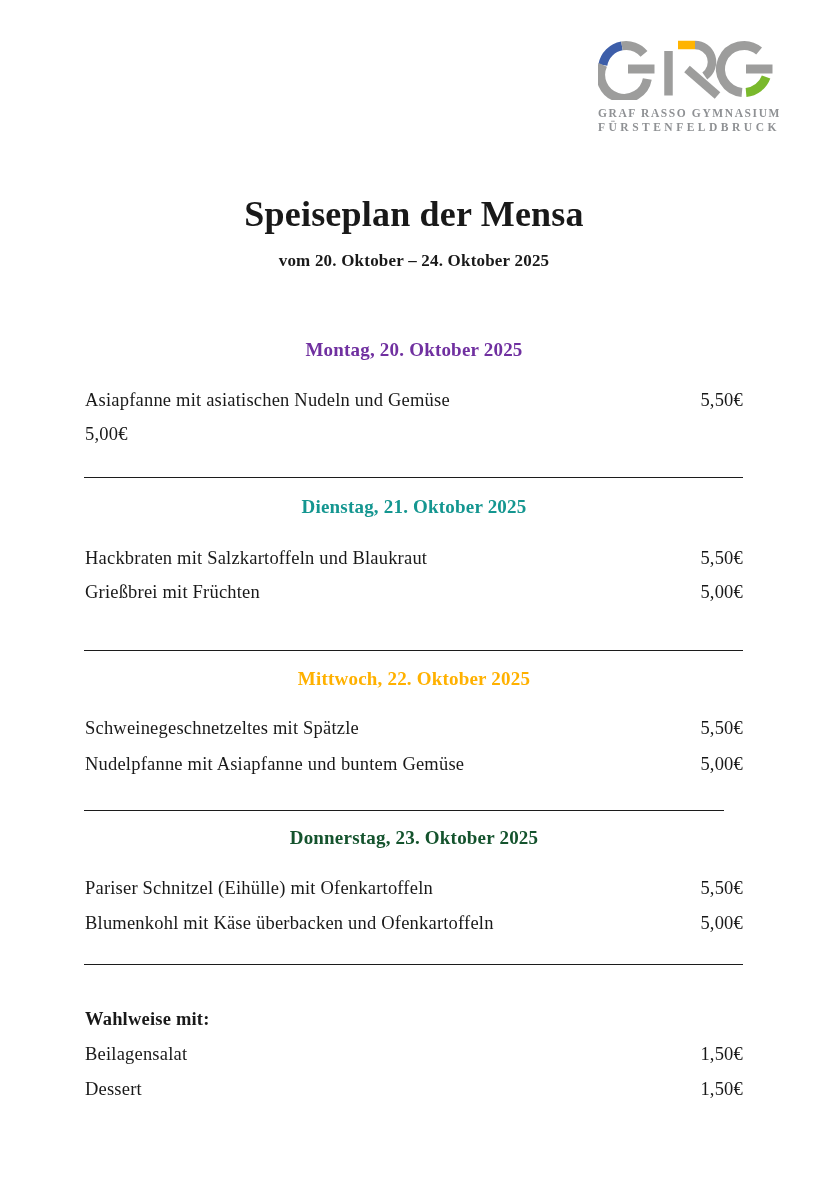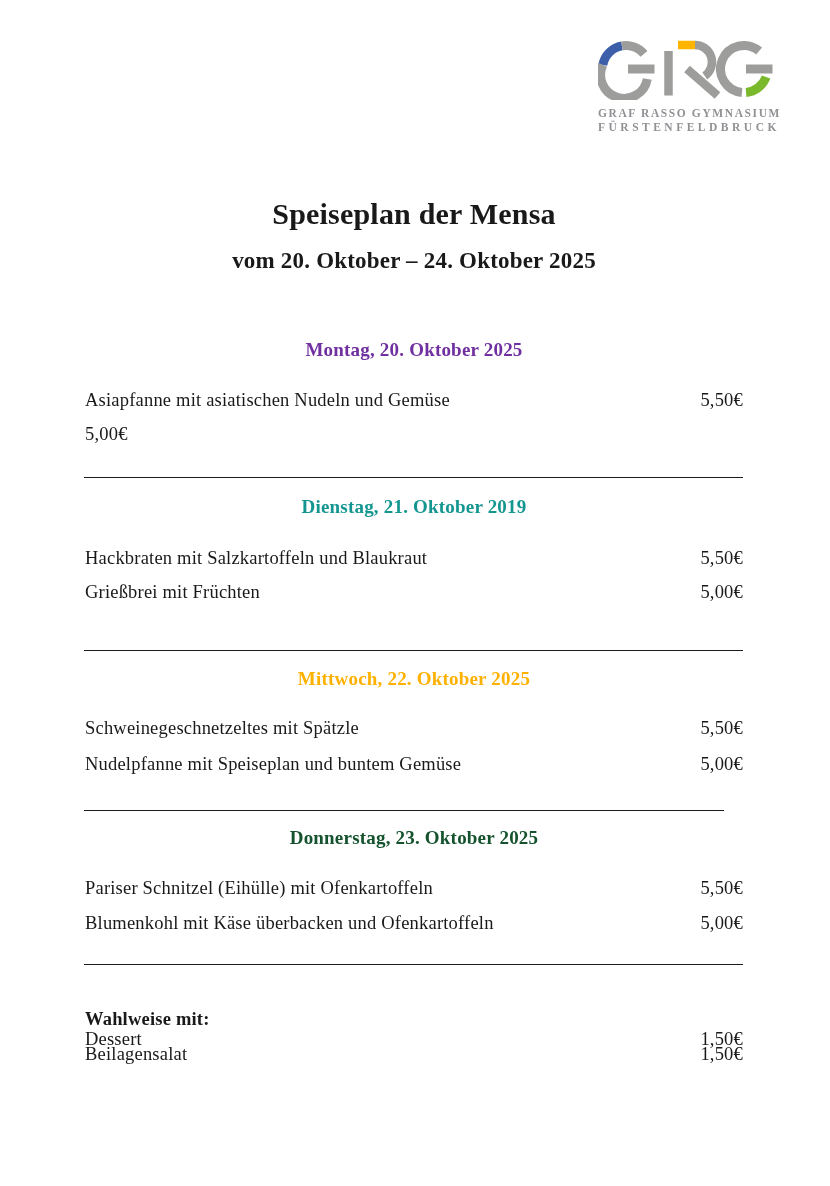--- a/index.html
+++ b/index.html
@@ -13,26 +13,26 @@
   }
   
   .logo{position:absolute;left:598px;top:38px;width:178px;}
   .logo svg{display:block;}
   .logo-sub{margin-top:6px;color:#8f9194;font-weight:700;line-height:14px;}
   .logo-sub .l1{font-size:11.5px;letter-spacing:1.6px;white-space:nowrap;}
   .logo-sub .l2{font-size:11.5px;letter-spacing:3.5px;white-space:nowrap;}
   
   .title{
     position:absolute;left:85px;top:197px;width:658px;
-    text-align:center;font-size:30px;font-weight:700;line-height:34px;
+    text-align:center;font-size:36px;font-weight:700;line-height:34px;
     letter-spacing:.2px;
   }
   .subtitle{
     position:absolute;left:85px;top:247px;width:658px;
-    text-align:center;font-size:23px;font-weight:700;line-height:28px;
+    text-align:center;font-size:17px;font-weight:700;line-height:28px;
     letter-spacing:.2px;
   }
   
   .day-heading{
     position:absolute;left:85px;width:658px;
     font-size:19px;font-weight:700;line-height:24px;letter-spacing:.2px;text-align:center;
   }
   .menu-row{
     position:absolute;left:85px;width:658px;
     display:flex;justify-content:space-between;align-items:flex-start;
@@ -47,21 +47,21 @@
   .divider.short{width:640px;}
   .options-heading{
     position:absolute;left:85px;width:658px;
     font-size:18.5px;font-weight:700;line-height:24px;letter-spacing:.2px;
   }
   
   #h-mon{top:338px;} #mon-r1{top:388px;} #mon-r2{top:422px;} #div1{top:477px;}
   #h-tue{top:495px;} #tue-r1{top:546px;} #tue-r2{top:580px;} #div2{top:650px;}
   #h-wed{top:667px;} #wed-r1{top:716px;} #wed-r2{top:752px;} #div3{top:810px;}
   #h-thu{top:826px;} #thu-r1{top:876px;} #thu-r2{top:911px;} #div4{top:964px;}
-  #h-opt{top:1007px;} #opt-r1{top:1042px;} #opt-r2{top:1027px;gap:43px;}
+  #h-opt{top:1007px;} #opt-r1{top:1042px;} #opt-r2{top:1077px;gap:43px;}
 </style>
 </head>
 <body>
 
 <div class="page">
 
   <div class="logo">
     <svg width="178" height="62" viewBox="0 0 178 62">
 
       <g fill="none" stroke-width="9">
@@ -96,38 +96,38 @@
   <div class="day-heading" id="h-mon" style="color: rgb(112, 48, 160);">Montag, 20. Oktober 2025</div>
   <div class="menu-row" id="mon-r1">
     <span class="dish">Asiapfanne mit asiatischen Nudeln und Gemüse</span>
     <span class="price">5,50€</span>
   </div>
   <div class="menu-row" id="mon-r2">
     <span class="price">5,00€</span>
   </div>
   <div class="divider full" id="div1"></div>
 
-  <div class="day-heading" id="h-tue" style="color: rgb(20, 150, 144);">Dienstag, 21. Oktober 2019</div>
+  <div class="day-heading" id="h-tue" style="color: rgb(20, 150, 144);">Dienstag, 21. Oktober 2025</div>
   <div class="menu-row" id="tue-r1">
     <span class="dish">Hackbraten mit Salzkartoffeln und Blaukraut</span>
     <span class="price">5,50€</span>
   </div>
   <div class="menu-row" id="tue-r2">
     <span class="dish">Grießbrei mit Früchten</span>
     <span class="price">5,00€</span>
   </div>
   <div class="divider full" id="div2"></div>
 
   <div class="day-heading" id="h-wed" style="color: rgb(255, 177, 0);">Mittwoch, 22. Oktober 2025</div>
   <div class="menu-row" id="wed-r1">
     <span class="dish">Schweinegeschnetzeltes mit Spätzle</span>
     <span class="price">5,50€</span>
   </div>
   <div class="menu-row" id="wed-r2">
-    <span class="dish">Nudelpfanne mit Speiseplan und buntem Gemüse</span>
+    <span class="dish">Nudelpfanne mit Asiapfanne und buntem Gemüse</span>
     <span class="price">5,00€</span>
   </div>
   <div class="divider short" id="div3"></div>
 
   <div class="day-heading" id="h-thu" style="color: #14532d;">Donnerstag, 23. Oktober 2025</div>
   <div class="menu-row" id="thu-r1">
     <span class="dish">Pariser Schnitzel (Eihülle) mit Ofenkartoffeln</span>
     <span class="price">5,50€</span>
   </div>
   <div class="menu-row" id="thu-r2">

